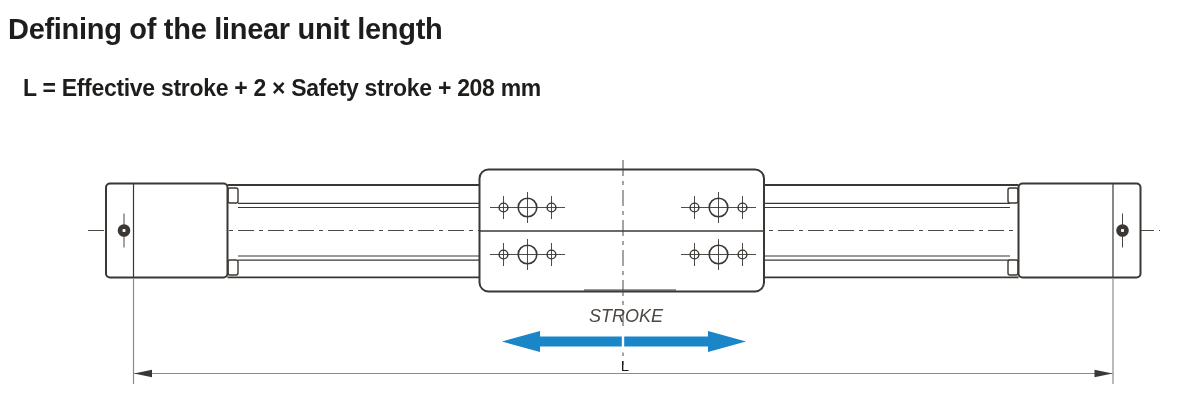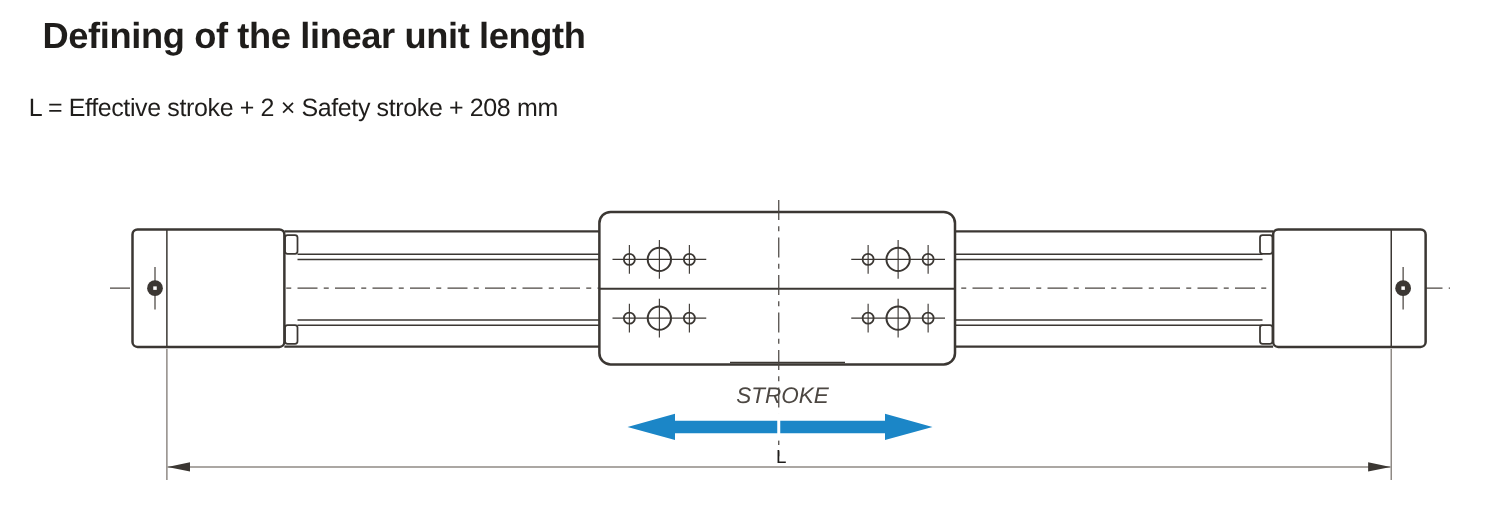--- a/index.html
+++ b/index.html
@@ -1,25 +1,25 @@
 <!DOCTYPE html>
 <html style="--c-line: #3b3733; --c-centerline: #4c4742; --c-dim: #8f8a85; --c-arrow: #1b86c7; --c-text: #1f1d1b;"><head>
 <meta charset="utf-8">
 <style>
   html,body{margin:0;padding:0;background:#fff;}
   .page{
     position:relative;width:1200px;height:415px;background:#fff;overflow:hidden;
     font-family:"Liberation Sans","DejaVu Sans",sans-serif;
   }
   .title{
-    position:absolute;left:34px;top:15px;font-size:29px;font-weight:bold;
+    position:absolute;left:8px;top:15px;font-size:29px;font-weight:bold;
     letter-spacing:-0.3px;color:var(--c-text);line-height:1;white-space:nowrap;
   }
   .formula{
-    position:absolute;left:23px;font-size:20px;font-weight:normal;
+    position:absolute;left:23px;font-size:23px;font-weight:bold;
     letter-spacing:-0.3px;color:var(--c-text);line-height:1;white-space:nowrap;
   }
   .formula.f1{top:77px;}
   .formula.f2{top:124px;}
   svg.drawing{position:absolute;left:0;top:0;}
   
   .ol   {fill:#fff;stroke:var(--c-line);stroke-width:2;}
   .ln   {fill:none;stroke:var(--c-line);stroke-width:1.8;}
   .thin {fill:none;stroke:var(--c-line);stroke-width:1.2;}
   .hair {fill:none;stroke:var(--c-line);stroke-width:0.9;}

